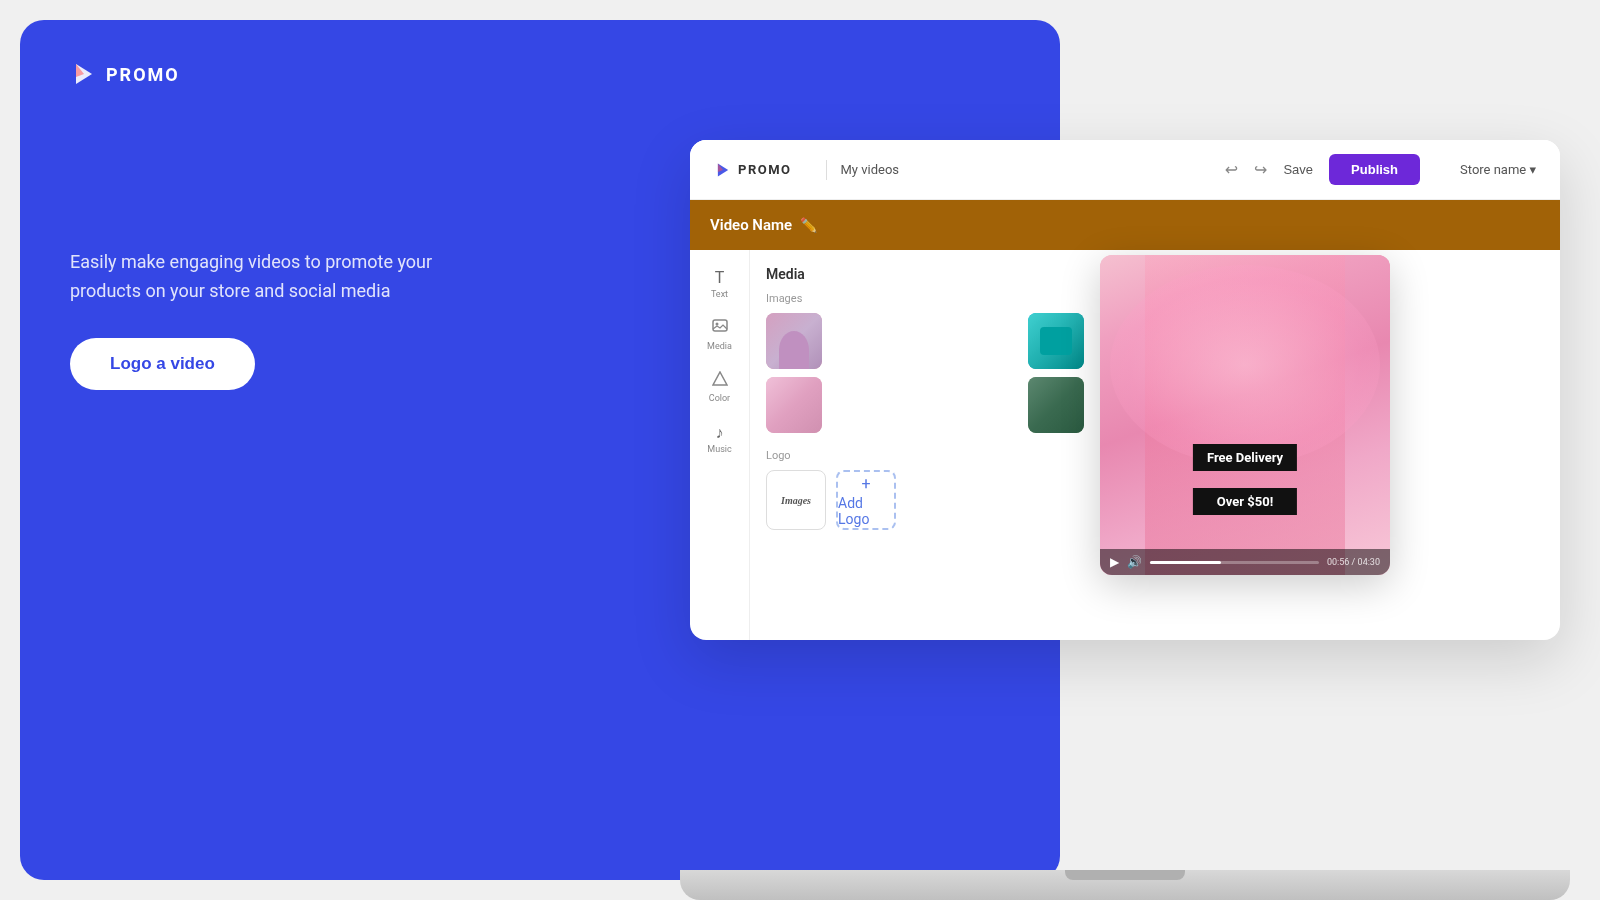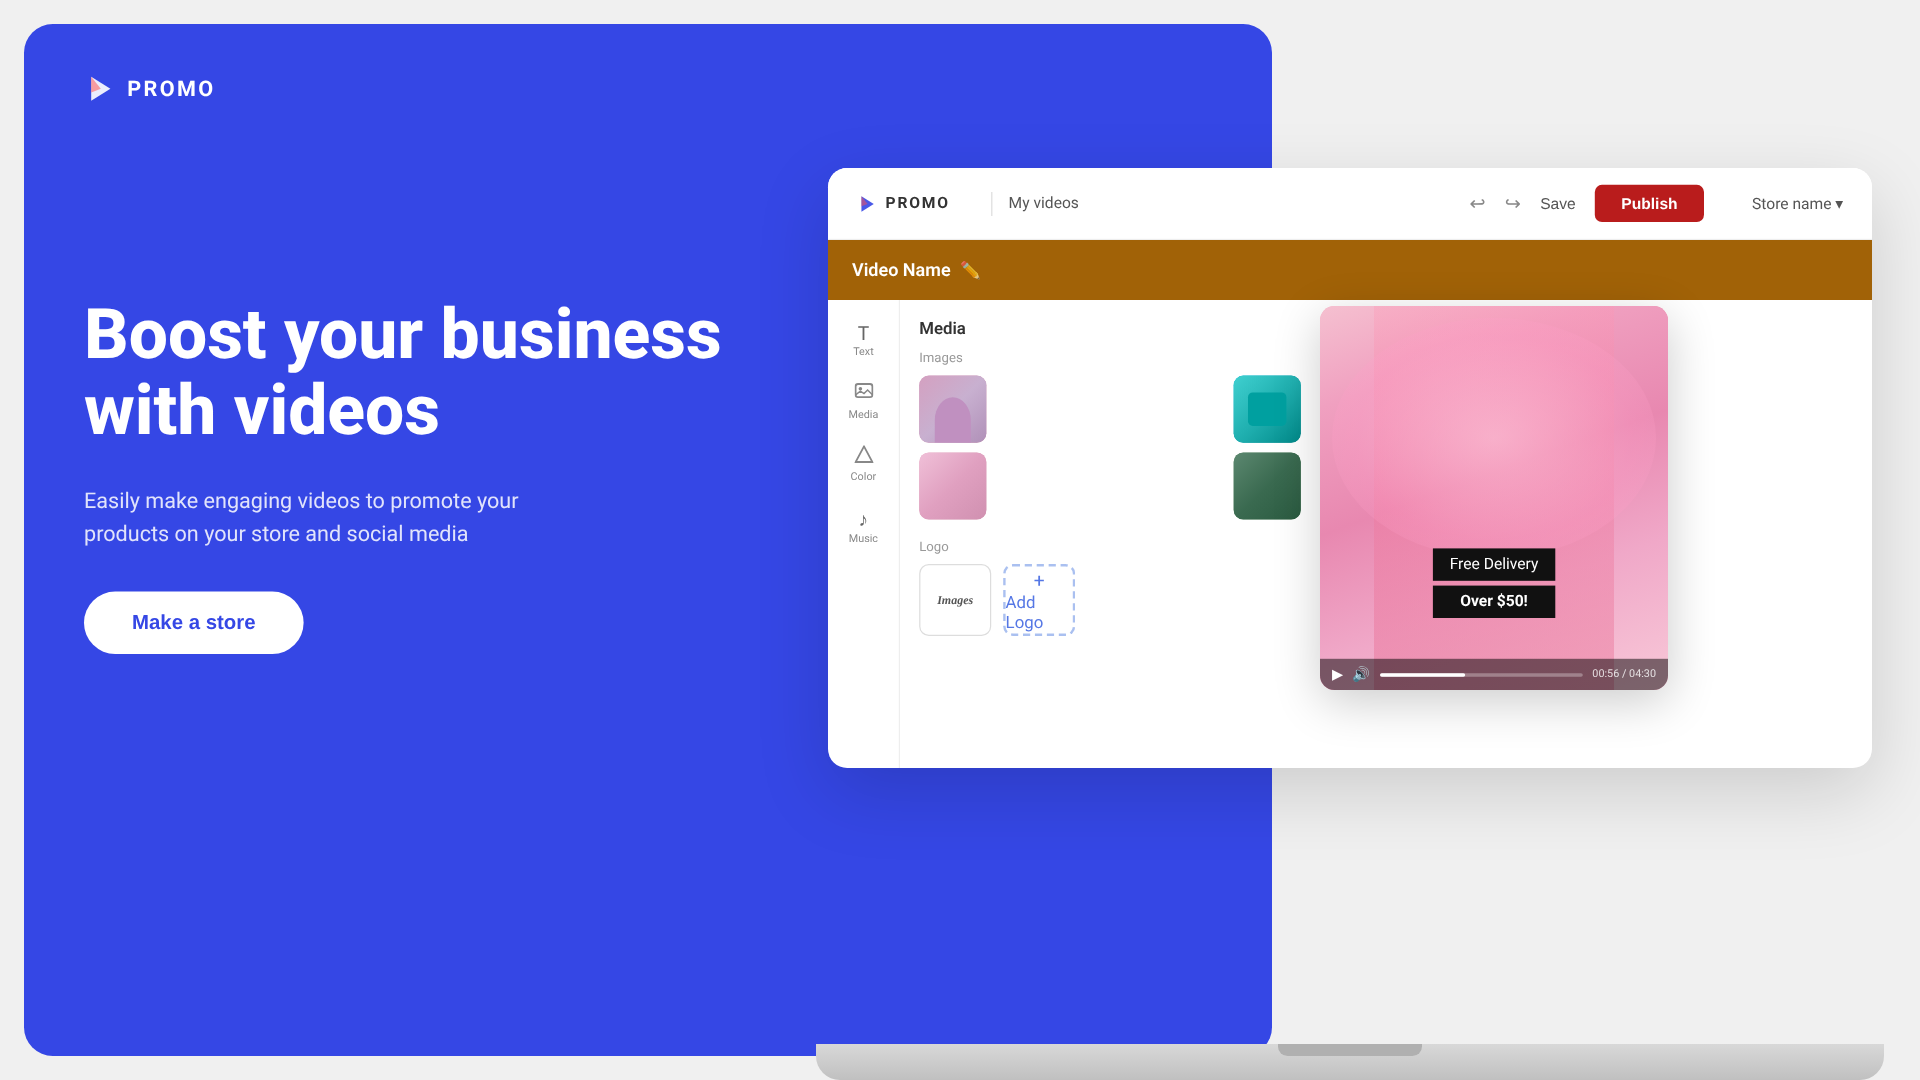--- a/index.html
+++ b/index.html
@@ -150,21 +150,21 @@
 
     .save-btn {
       font-size: 13px;
       color: #555;
       background: none;
       border: none;
       cursor: pointer;
     }
 
     .publish-btn {
-      background: #b91c1c;
+      background: #6d28d9;
       color: white;
       font-size: 13px;
       font-weight: 600;
       padding: 8px 22px;
       border-radius: 6px;
       border: none;
       cursor: pointer;
       text-align: center;
     }
 
@@ -342,23 +342,23 @@
       bottom: 60px;
       left: 50%;
       transform: translateX(-50%);
       text-align: center;
     }
 
     .video-overlay-line1 {
       background: #111;
       color: white;
       font-size: 13px;
-      font-weight: 400;
+      font-weight: 700;
       padding: 6px 14px;
-      margin-bottom: 4px;
+      margin-bottom: 17px;
       white-space: nowrap;
     }
 
     .video-overlay-line2 {
       background: #111;
       color: white;
       font-size: 13px;
       font-weight: 700;
       padding: 6px 4px;
       white-space: nowrap;
@@ -424,26 +424,22 @@
 
     <div class="logo-area">
       <svg class="logo-icon" viewBox="0 0 28 28" fill="none">
         <polygon points="6,4 22,14 6,24" fill="white" opacity="0.9"></polygon>
         <polygon points="6,4 14,14 6,17" fill="rgba(255,100,100,0.6)"></polygon>
       </svg>
       <span class="logo-text">PROMO</span>
     </div>
 
     <div class="hero-content">
-      <h1 class="hero-title">
-        <span>Boost your business</span><br>
-        <span>with videos</span>
-      </h1>
       <p class="hero-subtitle">Easily make engaging videos to promote your products on your store and social media</p>
-      <button class="cta-button">Make a store</button>
+      <button class="cta-button">Logo a video</button>
     </div>
   </div>
 
   <div class="app-mockup">
 
     <div class="app-topbar">
       <div class="app-logo">
         <svg width="18" height="18" viewBox="0 0 28 28">
           <polygon points="6,4 22,14 6,24" fill="#3547e5" opacity="0.9"></polygon>
           <polygon points="6,4 14,14 6,17" fill="rgba(255,80,80,0.5)"></polygon>

